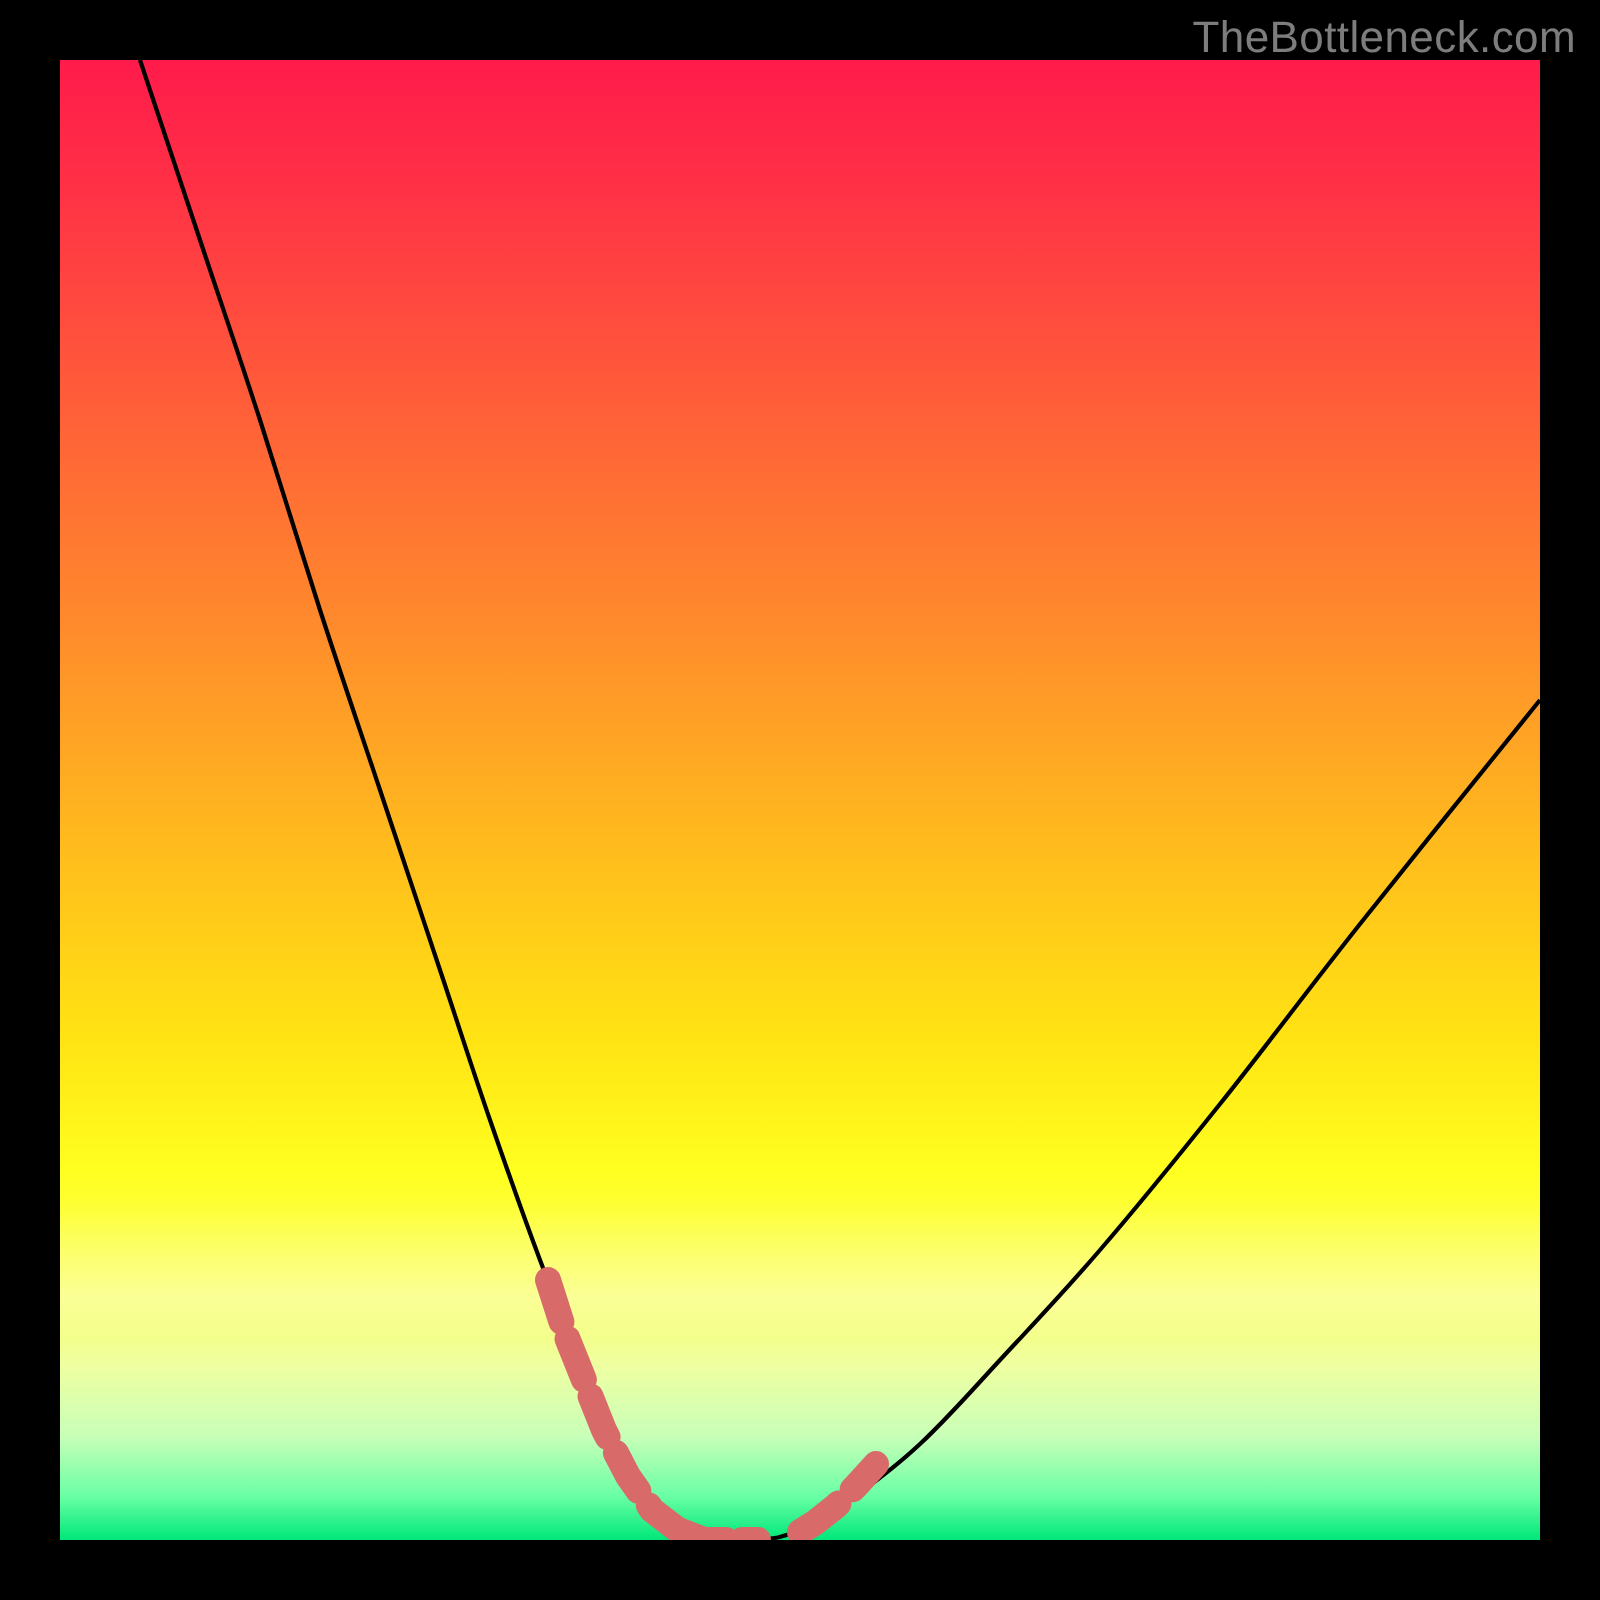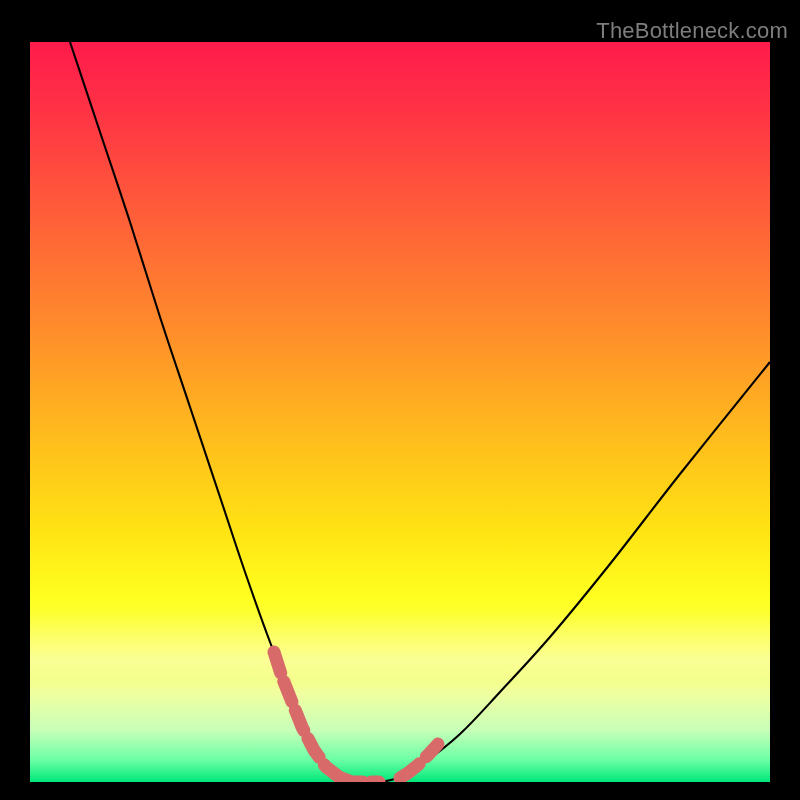--- a/index.html
+++ b/index.html
@@ -5,21 +5,21 @@
   html, body {
     margin: 0;
     padding: 0;
     width: 800px;
     height: 800px;
     background: #000000;
     font-family: Arial, Helvetica, sans-serif;
   }
   .frame {
     position: absolute;
-    top: 12px;
+    top: 0;
     left: 0;
     width: 800px;
     height: 704px;
     background: #000000;
   }
   .plot {
     position: absolute;
     top: 30px;
     left: 30px;
     width: 740px;

